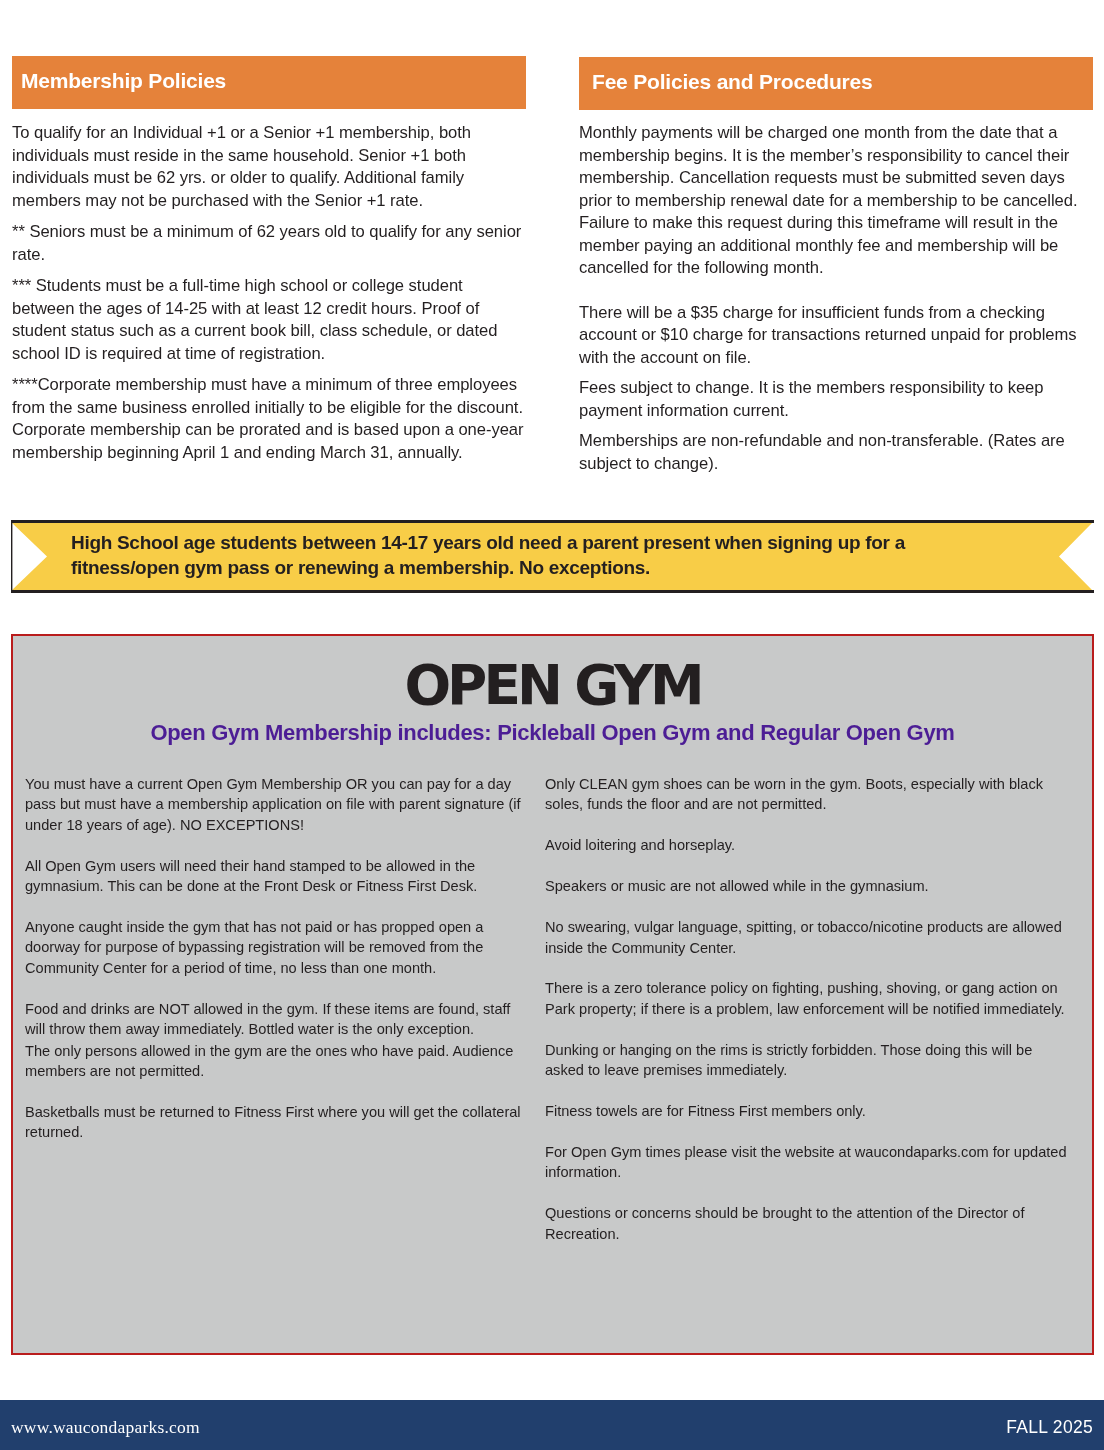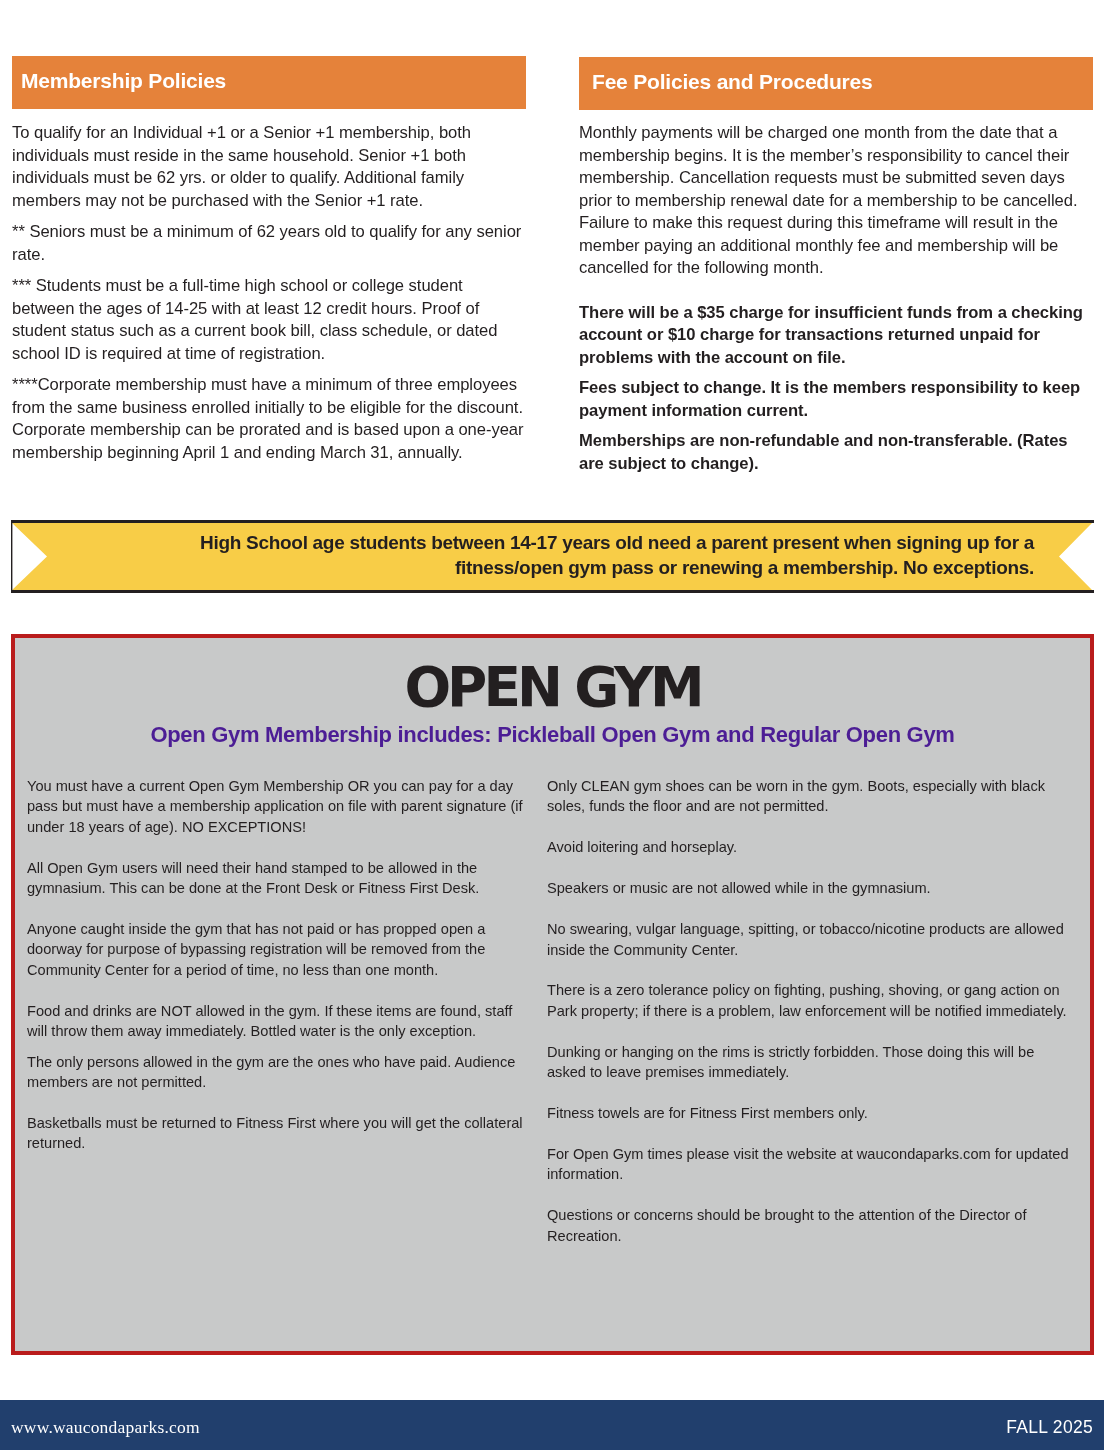--- a/index.html
+++ b/index.html
@@ -25,47 +25,47 @@
 
   .para {
     font-size: 16.6px;
     line-height: 22.5px;
     color: #231f20;
     letter-spacing: -0.05px;
   }
   .col-left .para-list { margin-top: 13px; }
   .col-right .para-list { margin-top: 12px; }
   .col-left .para + .para { margin-top: 9px; }
-  .col-right .para + .para { margin-top: 8px; font-weight: bold; }
+  .col-right .para + .para { margin-top: 8px; }
   .col-right .para.gap-large { margin-top: 22px; }
 
   
   .ribbon {
     position: absolute;
     left: 11px; top: 520px;
     width: 1083px; height: 73px;
   }
   .ribbon svg { position: absolute; left: 0; top: 0; }
   .ribbon-text {
     position: absolute; left: 60px; right: 60px; top: 11px;
-    text-align: right;
+    text-align: left;
     font-weight: bold;
     font-size: 19px;
     line-height: 24.5px;
     color: #231f20;
     letter-spacing: -0.3px;
   }
 
   
   .gym-box {
     position: absolute;
     left: 11px; top: 634px;
     width: 1083px; height: 721px;
     background: #c8c9c9;
-    border: 4px solid #b91c1c;
+    border: 2px solid #b91c1c;
   }
   .gym-title {
     position: absolute; left: 0; right: 0; top: 17px;
     text-align: center;
     font-family: "DejaVu Sans", sans-serif;
     font-weight: bold;
     font-size: 56px;
     line-height: 64px;
     letter-spacing: -4px;
     color: #231f20;
@@ -83,21 +83,21 @@
   .gym-col {
     position: absolute;
     top: 138px;
     font-size: 14.6px;
     line-height: 20.4px;
     color: #231f20;
   }
   .gym-col-left { left: 12px; width: 505px; }
   .gym-col-right { left: 532px; width: 530px; }
   .gym-item { margin-bottom: 20.5px; }
-  .gym-item.tight { margin-bottom: 10px; }
+  .gym-item.tight { margin-bottom: 1px; }
 
   
   .footer {
     position: absolute;
     left: 0; top: 1400px;
     width: 1104px; height: 50px;
     background: #213f6d;
     color: #ffffff;
   }
   .footer-url {

